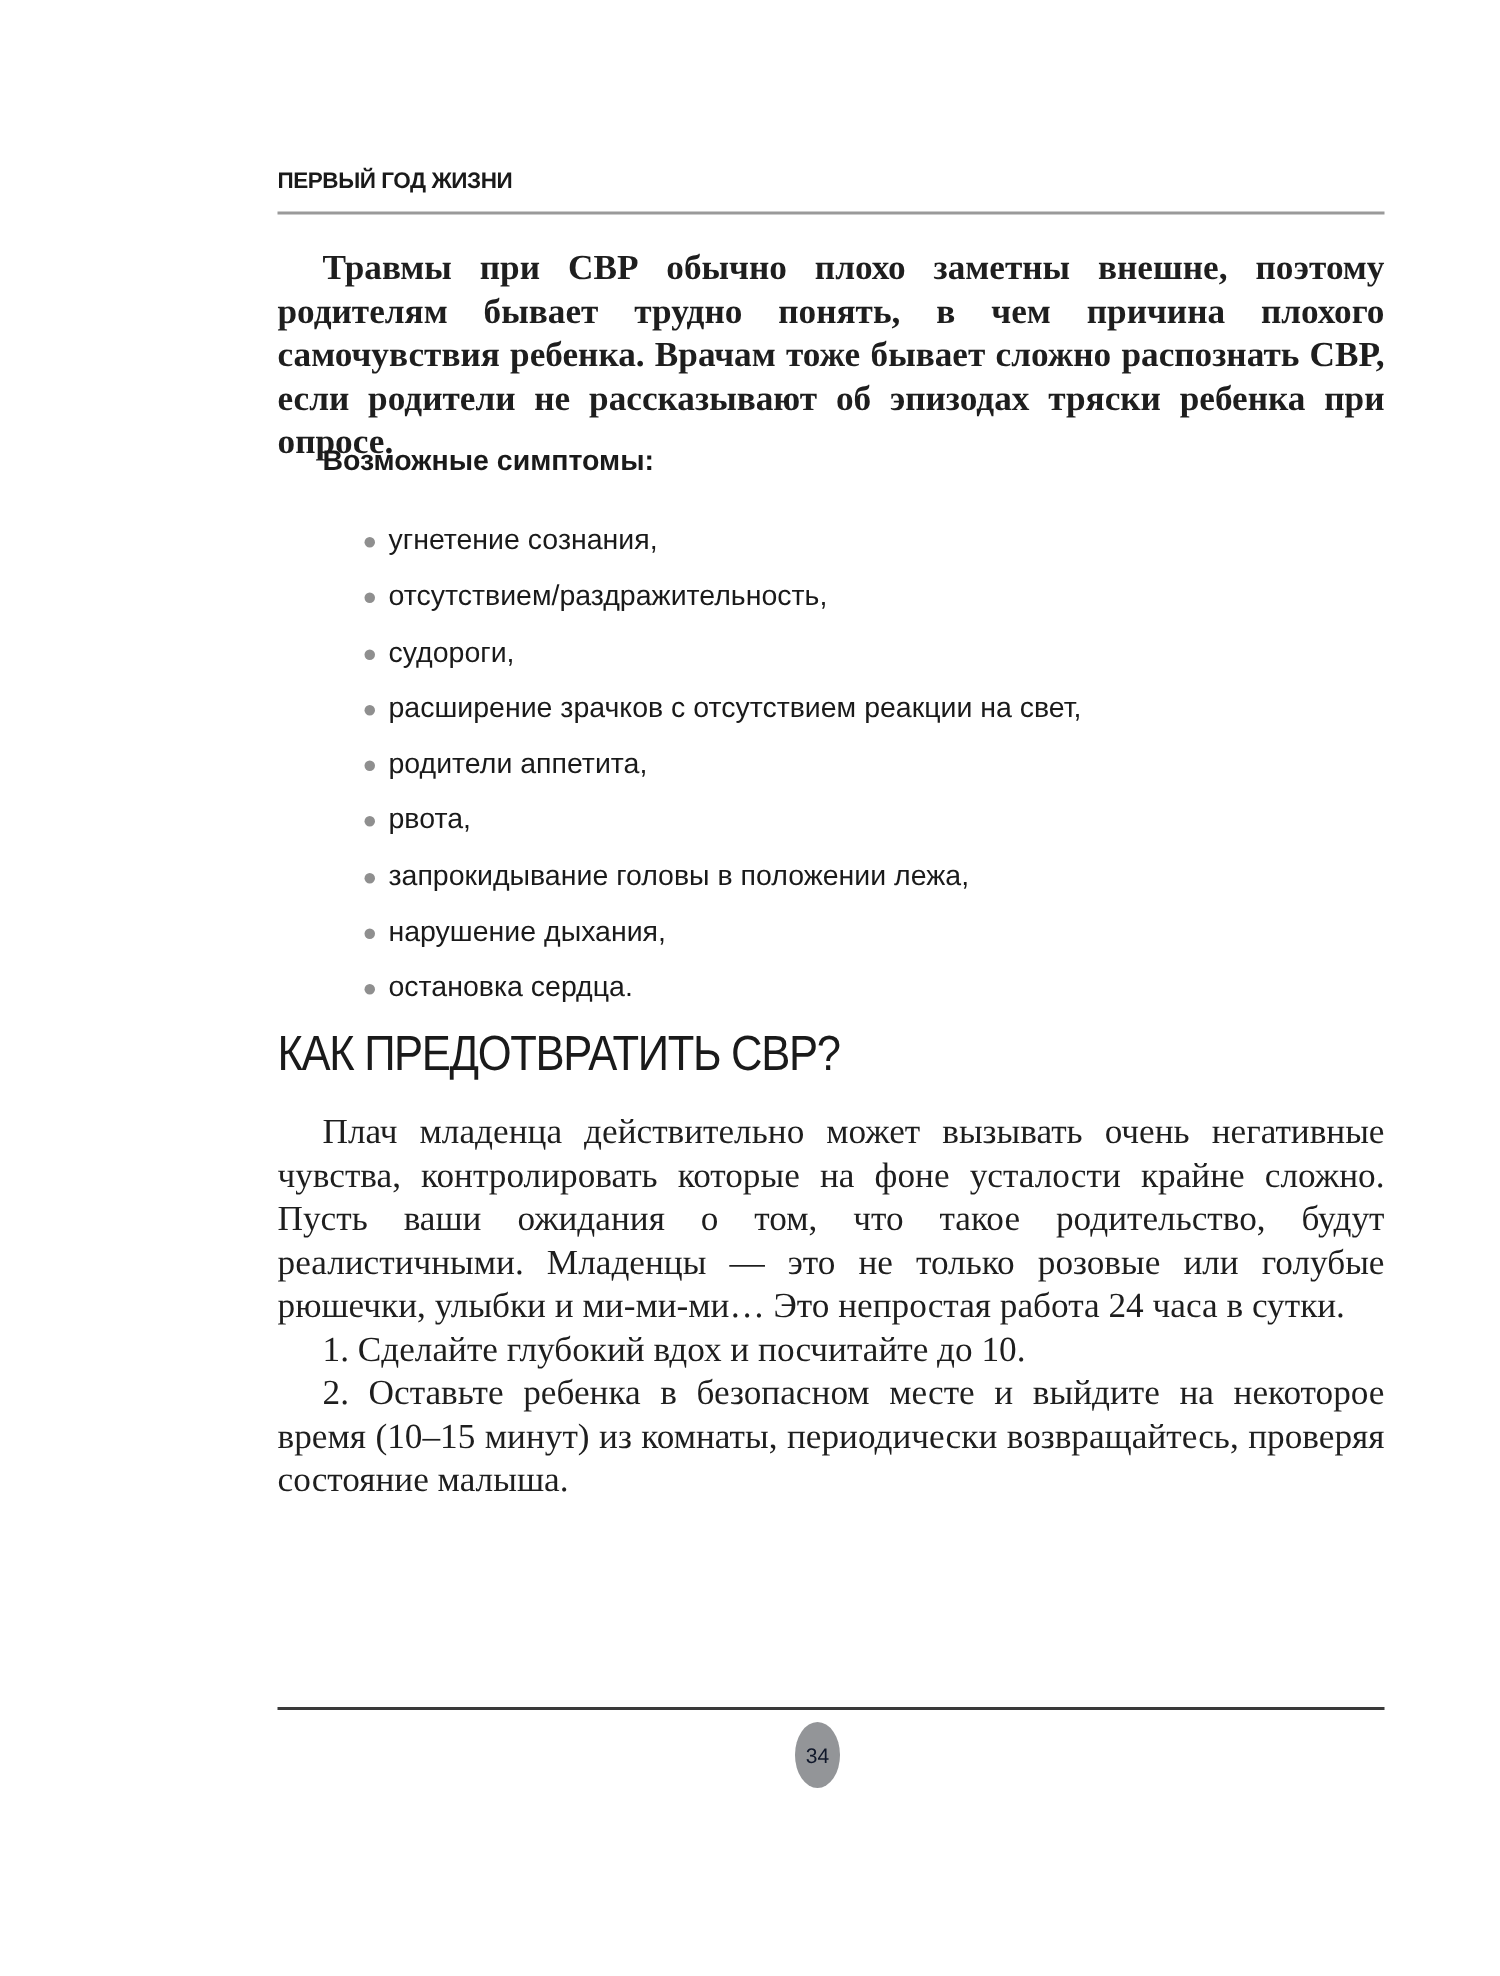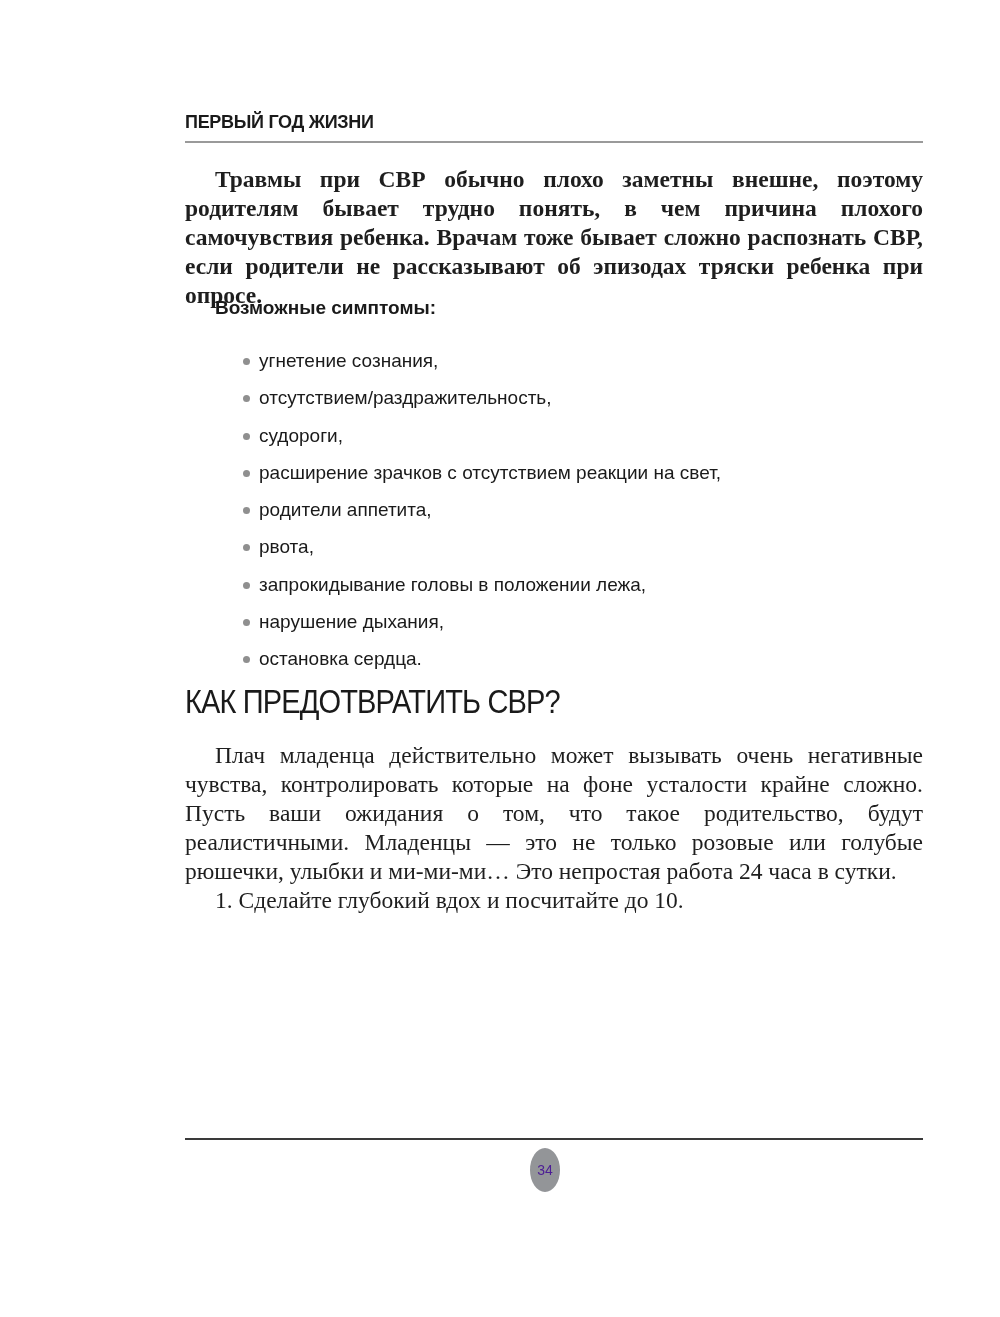--- a/index.html
+++ b/index.html
@@ -13,21 +13,21 @@
       position: relative;
       overflow: hidden;
       color: #1e1e1e;
     }
     .running-head {
       position: absolute;
       left: 185px;
       top: 112px;
       font-family: "Liberation Sans", sans-serif;
       font-weight: bold;
-      font-size: 18px;
+      font-size: 15px;
       letter-spacing: -0.3px;
       color: #1a1a1a;
     }
     .head-rule {
       position: absolute;
       left: 185px;
       top: 141px;
       width: 738px;
       height: 2px;
       background: #9a9a9a;
@@ -105,21 +105,21 @@
       background: #3a3a3a;
     }
     .page-badge {
       position: absolute;
       left: 530px;
       top: 1148px;
       width: 30px;
       height: 44px;
       border-radius: 50%;
       background: #939598;
-      color: #4c1d95;
+      color: #0f172a;
       font-family: "Liberation Sans", sans-serif;
       font-size: 14px;
       display: flex;
       align-items: center;
       justify-content: center;
     }
   </style>
 </head>
 <body>
 
@@ -169,18 +169,19 @@
       <span class="bullet"></span>
       <span>остановка сердца.</span>
     </li>
 </ul>
 
 <div class="section-title">КАК ПРЕДОТВРАТИТЬ СВР?</div>
 
 <div class="para body-text" id="prevention">
   <p>Плач младенца действительно может вызывать очень негативные чувства, контролировать которые на фоне усталости крайне сложно. Пусть ваши ожидания о том, что такое родительство, будут реалистичными. Младенцы — это не только розовые или голубые рюшечки, улыбки и ми-ми-ми… Это непростая работа 24 часа в сутки.</p>
   <p>1. Сделайте глубокий вдох и посчитайте до 10.</p>
+  <p>2. Оставьте ребенка в безопасном месте и выйдите на некоторое время (10–15 минут) из комнаты, периодически возвращайтесь, проверяя состояние малыша.</p>
 </div>
 
 <div class="foot-rule"></div>
 <div class="page-badge">
   <span>34</span>
 </div>
 
 </body></html>

